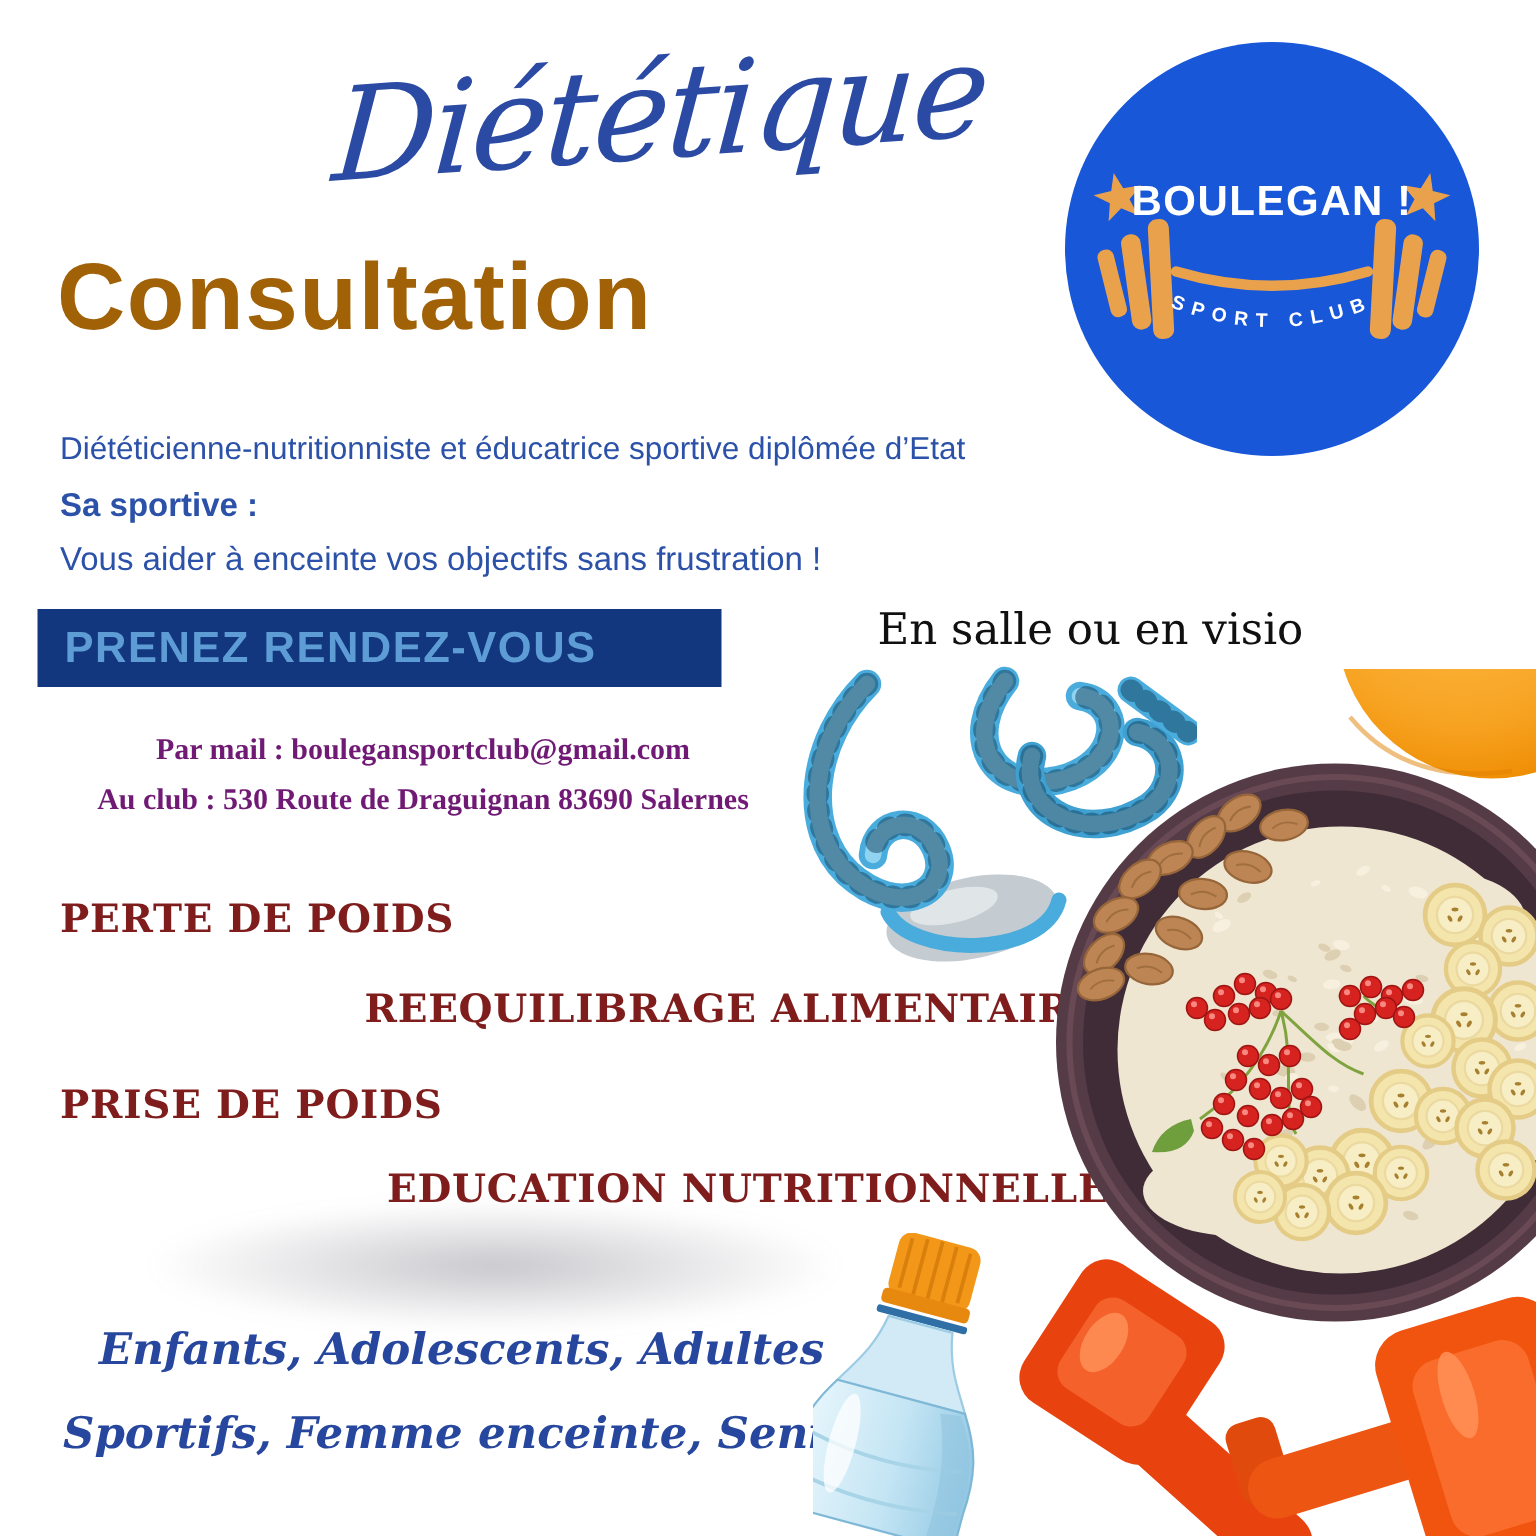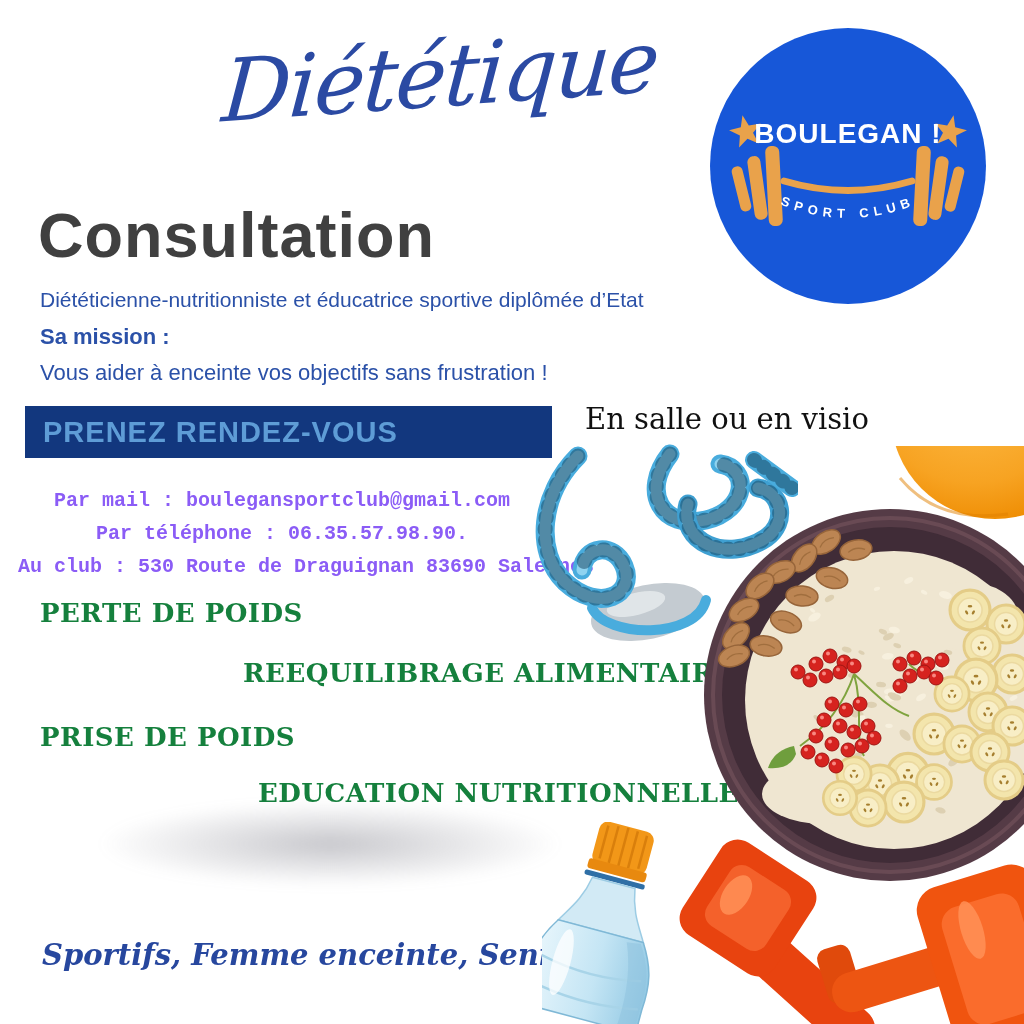--- a/index.html
+++ b/index.html
@@ -2,75 +2,75 @@
 <html><head>
 <meta charset="utf-8">
 <style>
   html,body{margin:0;padding:0;background:#fff;}
   #canvas{position:relative;width:1024px;height:1024px;background:#ffffff;overflow:hidden;
           font-family:"Liberation Sans",sans-serif;}
   .abs{position:absolute;white-space:nowrap;}
 
   .script-title{left:222px;top:26px;font-family:"DejaVu Serif",serif;font-style:italic;
     font-size:86px;color:#2B4AA3;transform:rotate(-4deg) skewX(-8deg);letter-spacing:-2px;}
-  .main-title{left:38px;top:162px;font-size:63px;font-weight:700;color:#404040;letter-spacing:1px;margin-top:37px;}
+  .main-title{left:38px;top:162px;font-size:63px;font-weight:700;color:#a16207;letter-spacing:1px;}
   .with-line{left:40px;top:238px;font-size:31px;font-weight:700;color:#21439B;}
   .credentials{left:40px;top:288px;font-size:21px;color:#2B51A8;}
   .mission-label{left:40px;top:324px;font-size:22px;font-weight:700;color:#2B51A8;}
   .mission-text{left:40px;top:360px;font-size:22px;color:#2B51A8;}
 
-  .cta-banner{left:25px;top:406px;width:527px;height:52px;background:#12377E;cursor:pointer;}
+  .cta-banner{left:25px;top:406px;width:456px;height:52px;background:#12377E;cursor:pointer;}
   .cta-banner span{display:block;padding-left:18px;line-height:52px;font-size:29px;font-weight:700;
     letter-spacing:1px;color:#5E9CD6;}
   .mode-text{left:585px;top:402px;font-family:"DejaVu Serif",serif;font-size:29px;color:#101010;}
 
-  .contact{left:18px;top:484px;width:528px;text-align:center;font-family:Liberation Mono, monospace;
-    font-weight:700;font-size:20px;color:#8b5cf6;line-height:33px;}
+  .contact{left:18px;top:484px;width:528px;text-align:center;font-family:Liberation Serif, serif;
+    font-weight:700;font-size:20px;color:#701a75;line-height:33px;}
   .contact div{white-space:nowrap;}
 
-  .service{font-family:"DejaVu Serif",serif;font-weight:700;font-size:26px;color:#15803d;letter-spacing:.5px;}
+  .service{font-family:"DejaVu Serif",serif;font-weight:700;font-size:26px;color:#7f1d1d;letter-spacing:.5px;}
   .svc0{left:40px;top:598px;} .svc1{left:243px;top:658px;} .svc2{left:40px;top:722px;} .svc3{left:258px;top:778px;}
 
   .audience{font-family:"DejaVu Serif",serif;font-weight:700;font-style:italic;font-size:29px;color:#27479E;}
   .aud0{left:66px;top:882px;} .aud1{left:42px;top:938px;}
 
   .shadow-blob{left:90px;top:800px;width:480px;height:88px;border-radius:50%;
     background:radial-gradient(ellipse at 50% 50%, rgba(110,110,122,.38), rgba(110,110,122,0) 68%);
     filter:blur(6px);}
   svg{display:block;}
 </style>
 </head>
 <body>
 
 <div id="canvas">
 
   <div class="abs script-title">Diététique</div>
   <div class="abs main-title">Consultation</div>
   <div class="abs credentials">Diététicienne-nutritionniste et éducatrice sportive diplômée d’Etat</div>
-  <div class="abs mission-label">Sa mission :</div>
+  <div class="abs mission-label">Sa sportive :</div>
   <div class="abs mission-text">Vous aider à enceinte vos objectifs sans frustration !</div>
 
   <div class="abs cta-banner">
     <span>PRENEZ RENDEZ-VOUS</span>
   </div>
   <div class="abs mode-text">En salle ou en visio</div>
 
   <div class="abs contact">
     <div>Par mail : boulegansportclub@gmail.com</div>
-    <div>Par téléphone : 06.35.57.98.90.</div>
     <div>Au club : 530 Route de Draguignan 83690 Salernes</div>
   </div>
 
   <div class="abs service svc0">PERTE DE POIDS</div>
   <div class="abs service svc1">REEQUILIBRAGE ALIMENTAIRE</div>
   <div class="abs service svc2">PRISE DE POIDS</div>
   <div class="abs service svc3">EDUCATION NUTRITIONNELLE</div>
 
   <div class="abs shadow-blob"></div>
 
+  <div class="abs audience aud0">Enfants, Adolescents, Adultes</div>
   <div class="abs audience aud1">Sportifs, Femme enceinte, Seniors</div>
 
   <svg class="abs" style="left:708px;top:26px;" width="280" height="280" viewBox="0 0 280 280">
     <circle cx="140" cy="140" r="138" fill="#1757D8"></circle>
     <polygon fill="#E9A24B" points="0,-17 4.1,-5.7 16.2,-5.3 6.7,2.2 10,13.8 0,7 -10,13.8 -6.7,2.2 -16.2,-5.3 -4.1,-5.7" transform="translate(38,106) rotate(-12)"></polygon>
     <polygon fill="#E9A24B" points="0,-17 4.1,-5.7 16.2,-5.3 6.7,2.2 10,13.8 0,7 -10,13.8 -6.7,2.2 -16.2,-5.3 -4.1,-5.7" transform="translate(242,106) rotate(12)"></polygon>
     <text x="140" y="117" text-anchor="middle" font-family="Liberation Sans, sans-serif" font-size="28" font-weight="700" letter-spacing="1" fill="#ffffff">BOULEGAN !</text>
     <g fill="#E9A24B">
       <path d="M 76,155 Q 140,174 204,155" stroke="#E9A24B" stroke-width="7" fill="none" stroke-linecap="round"></path>
       <rect x="28" y="140" width="11" height="46" rx="5" transform="rotate(-14 33 163)"></rect>

